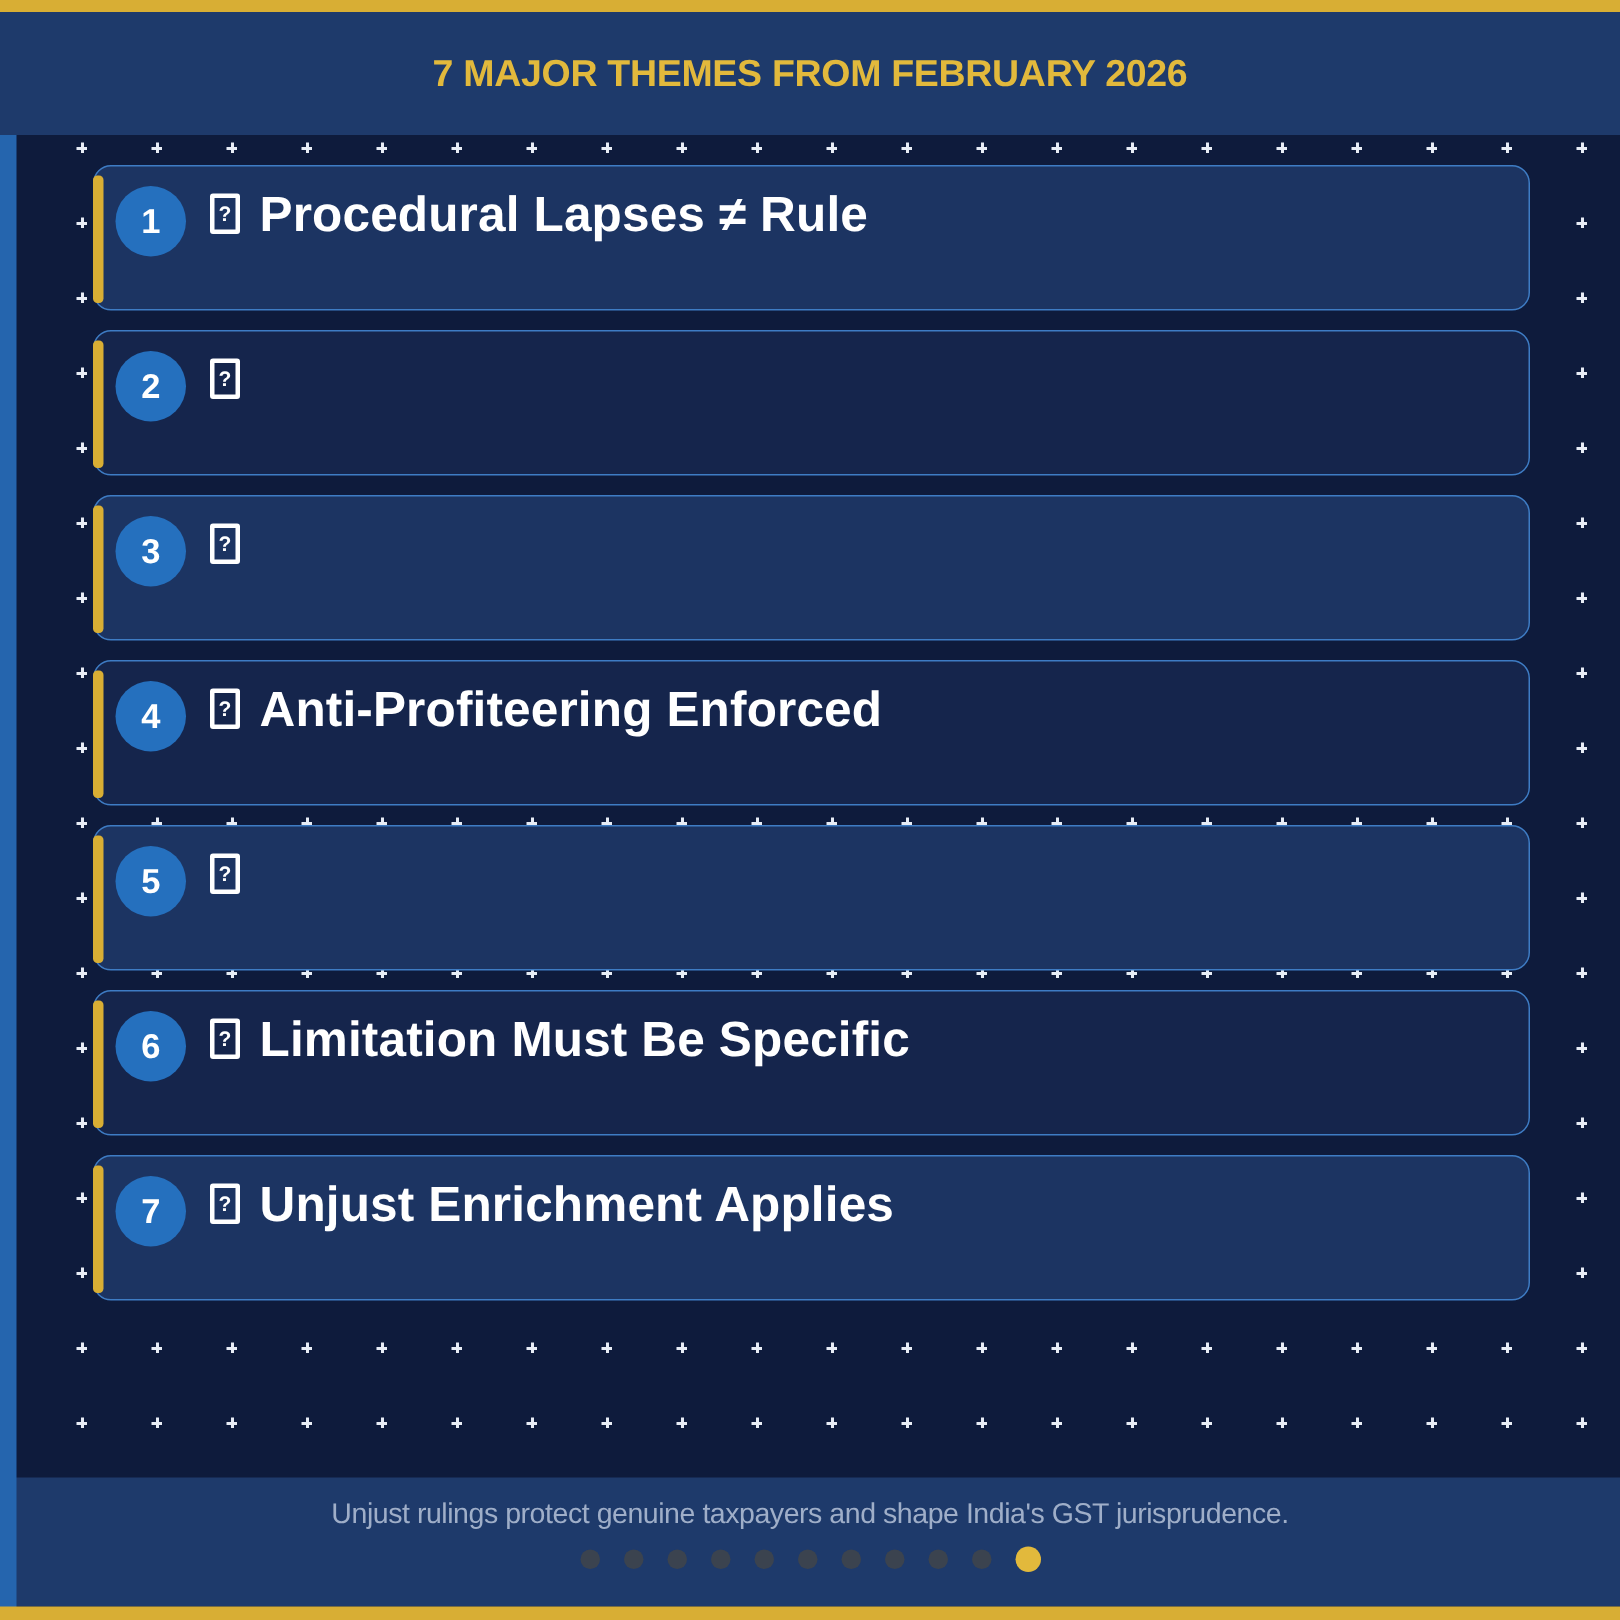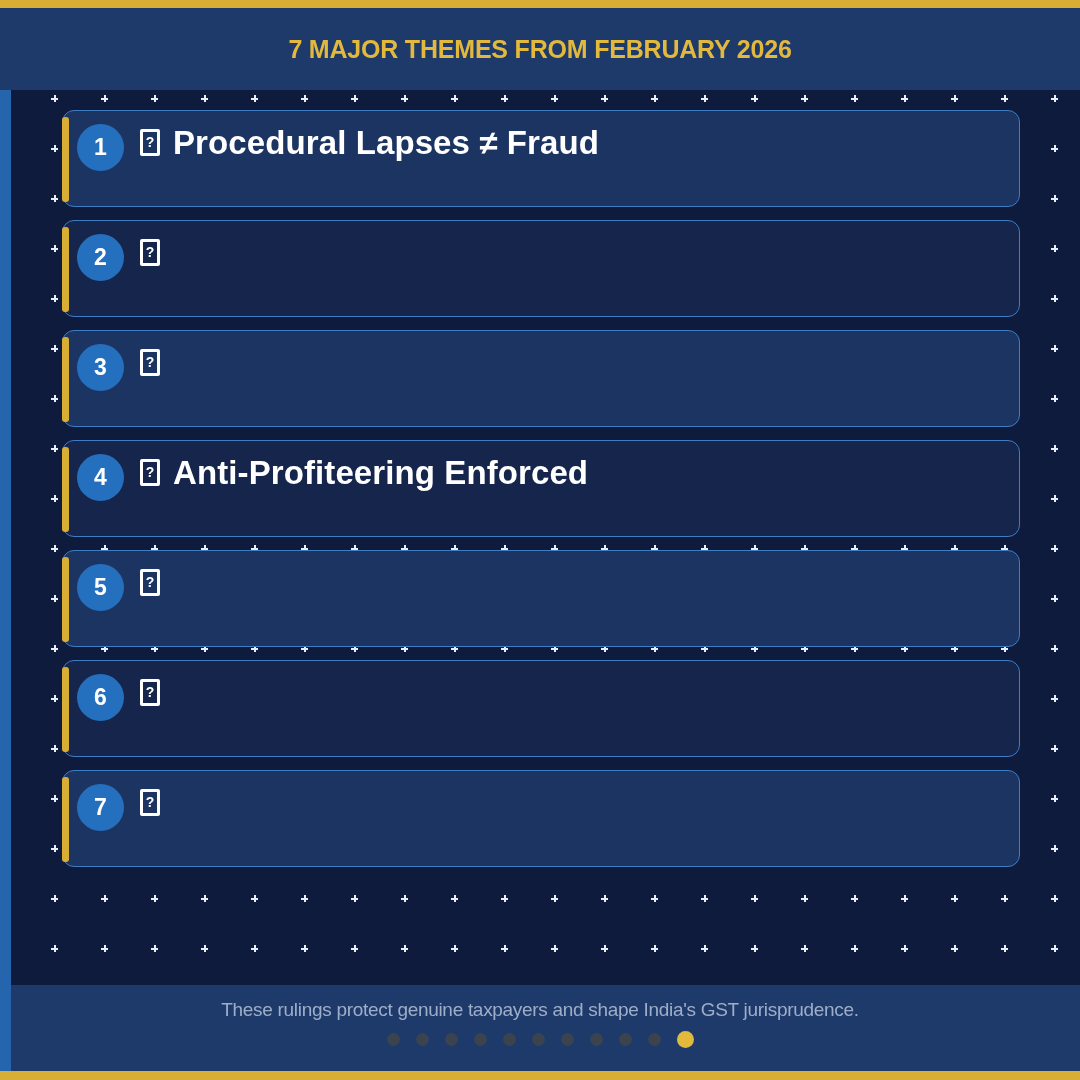--- a/index.html
+++ b/index.html
@@ -563,21 +563,21 @@
 
   <div class="header">
     <div class="header-title">7 MAJOR THEMES FROM FEBRUARY 2026</div>
   </div>
 
   <div class="cards" id="cards-root">
       <div class="card" style="top: 20px;">
         <div class="accent"></div>
         <div class="num-circle">1</div>
         <div class="tofu">?</div>
-        <div class="card-title">Procedural Lapses ≠ Fraud</div>
+        <div class="card-title">Procedural Lapses ≠ Rule</div>
       </div>
       <div class="card alt" style="top: 130px;">
         <div class="accent"></div>
         <div class="num-circle">2</div>
         <div class="tofu">?</div>
       </div>
       <div class="card" style="top: 240px;">
         <div class="accent"></div>
         <div class="num-circle">3</div>
         <div class="tofu">?</div>
@@ -590,30 +590,32 @@
       </div>
       <div class="card" style="top: 460px;">
         <div class="accent"></div>
         <div class="num-circle">5</div>
         <div class="tofu">?</div>
       </div>
       <div class="card alt" style="top: 570px;">
         <div class="accent"></div>
         <div class="num-circle">6</div>
         <div class="tofu">?</div>
+        <div class="card-title">Limitation Must Be Specific</div>
       </div>
       <div class="card" style="top: 680px;">
         <div class="accent"></div>
         <div class="num-circle">7</div>
         <div class="tofu">?</div>
+        <div class="card-title">Unjust Enrichment Applies</div>
       </div>
     </div>
 
   <div class="footer">
-    <div class="footer-text">These rulings protect genuine taxpayers and shape India's GST jurisprudence.</div>
+    <div class="footer-text">Unjust rulings protect genuine taxpayers and shape India's GST jurisprudence.</div>
     <div class="dots-row" id="dots-row">
         <div class="pdot"></div>
         <div class="pdot"></div>
         <div class="pdot"></div>
         <div class="pdot"></div>
         <div class="pdot"></div>
         <div class="pdot"></div>
         <div class="pdot"></div>
         <div class="pdot"></div>
         <div class="pdot"></div>

